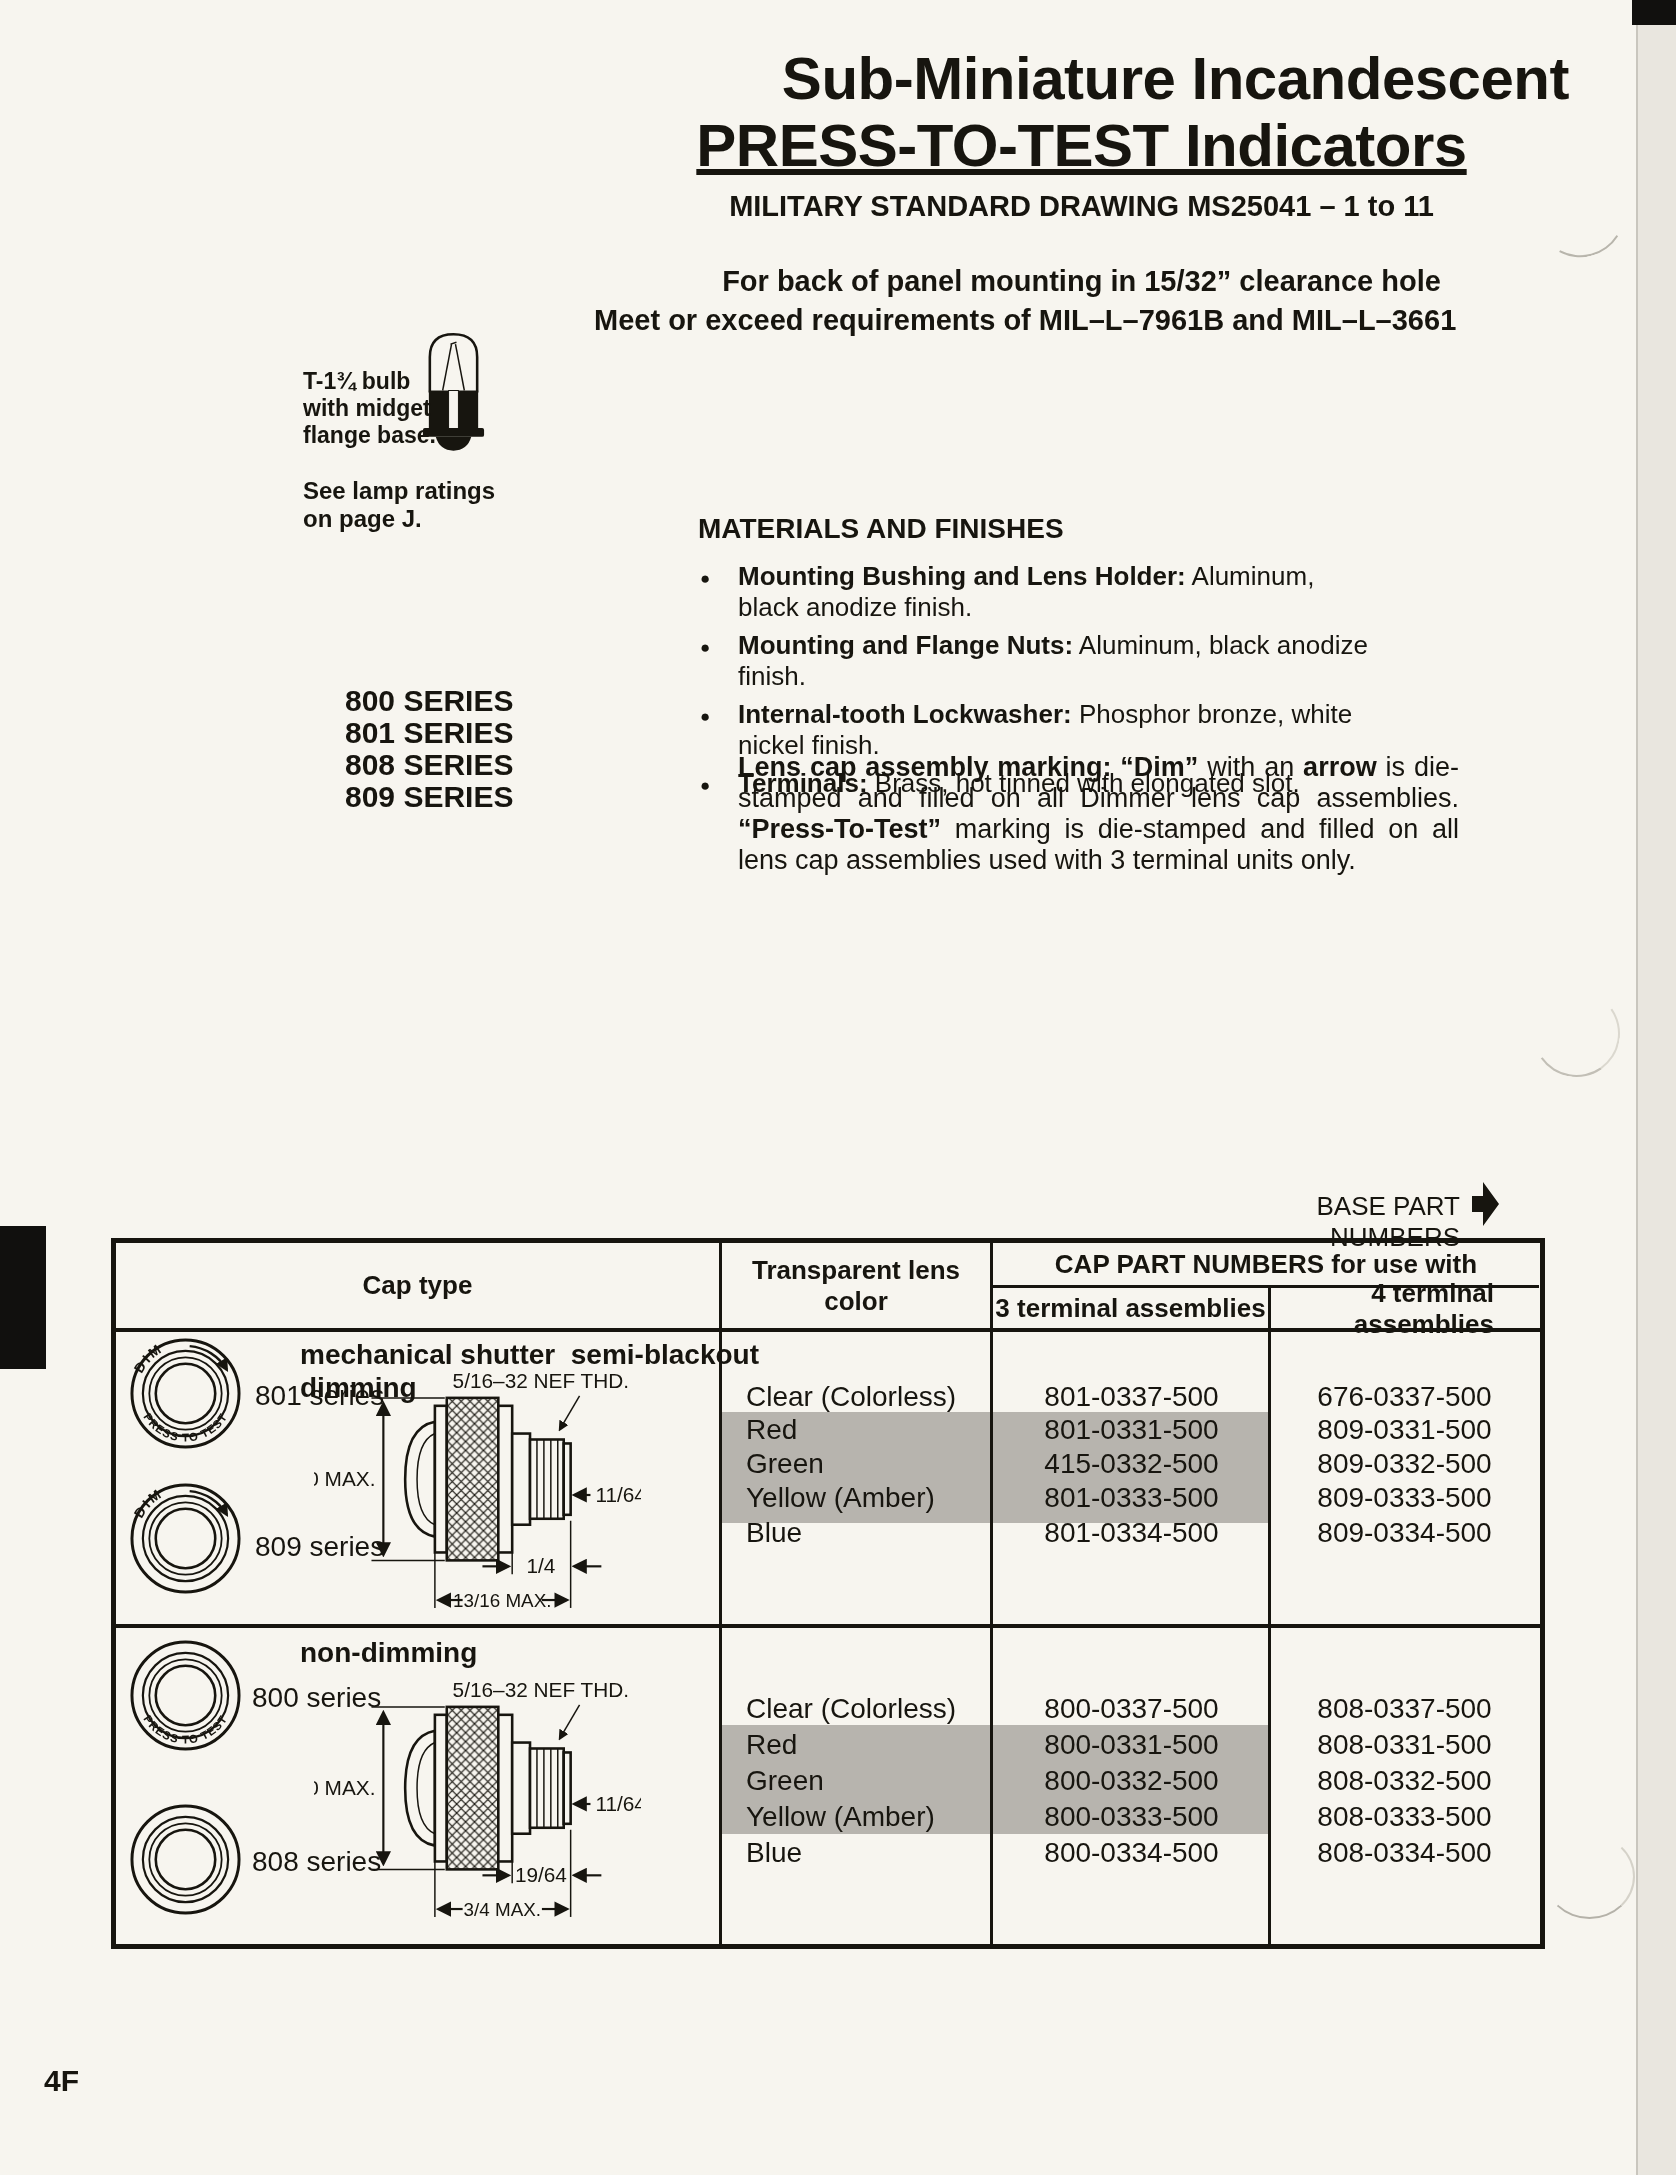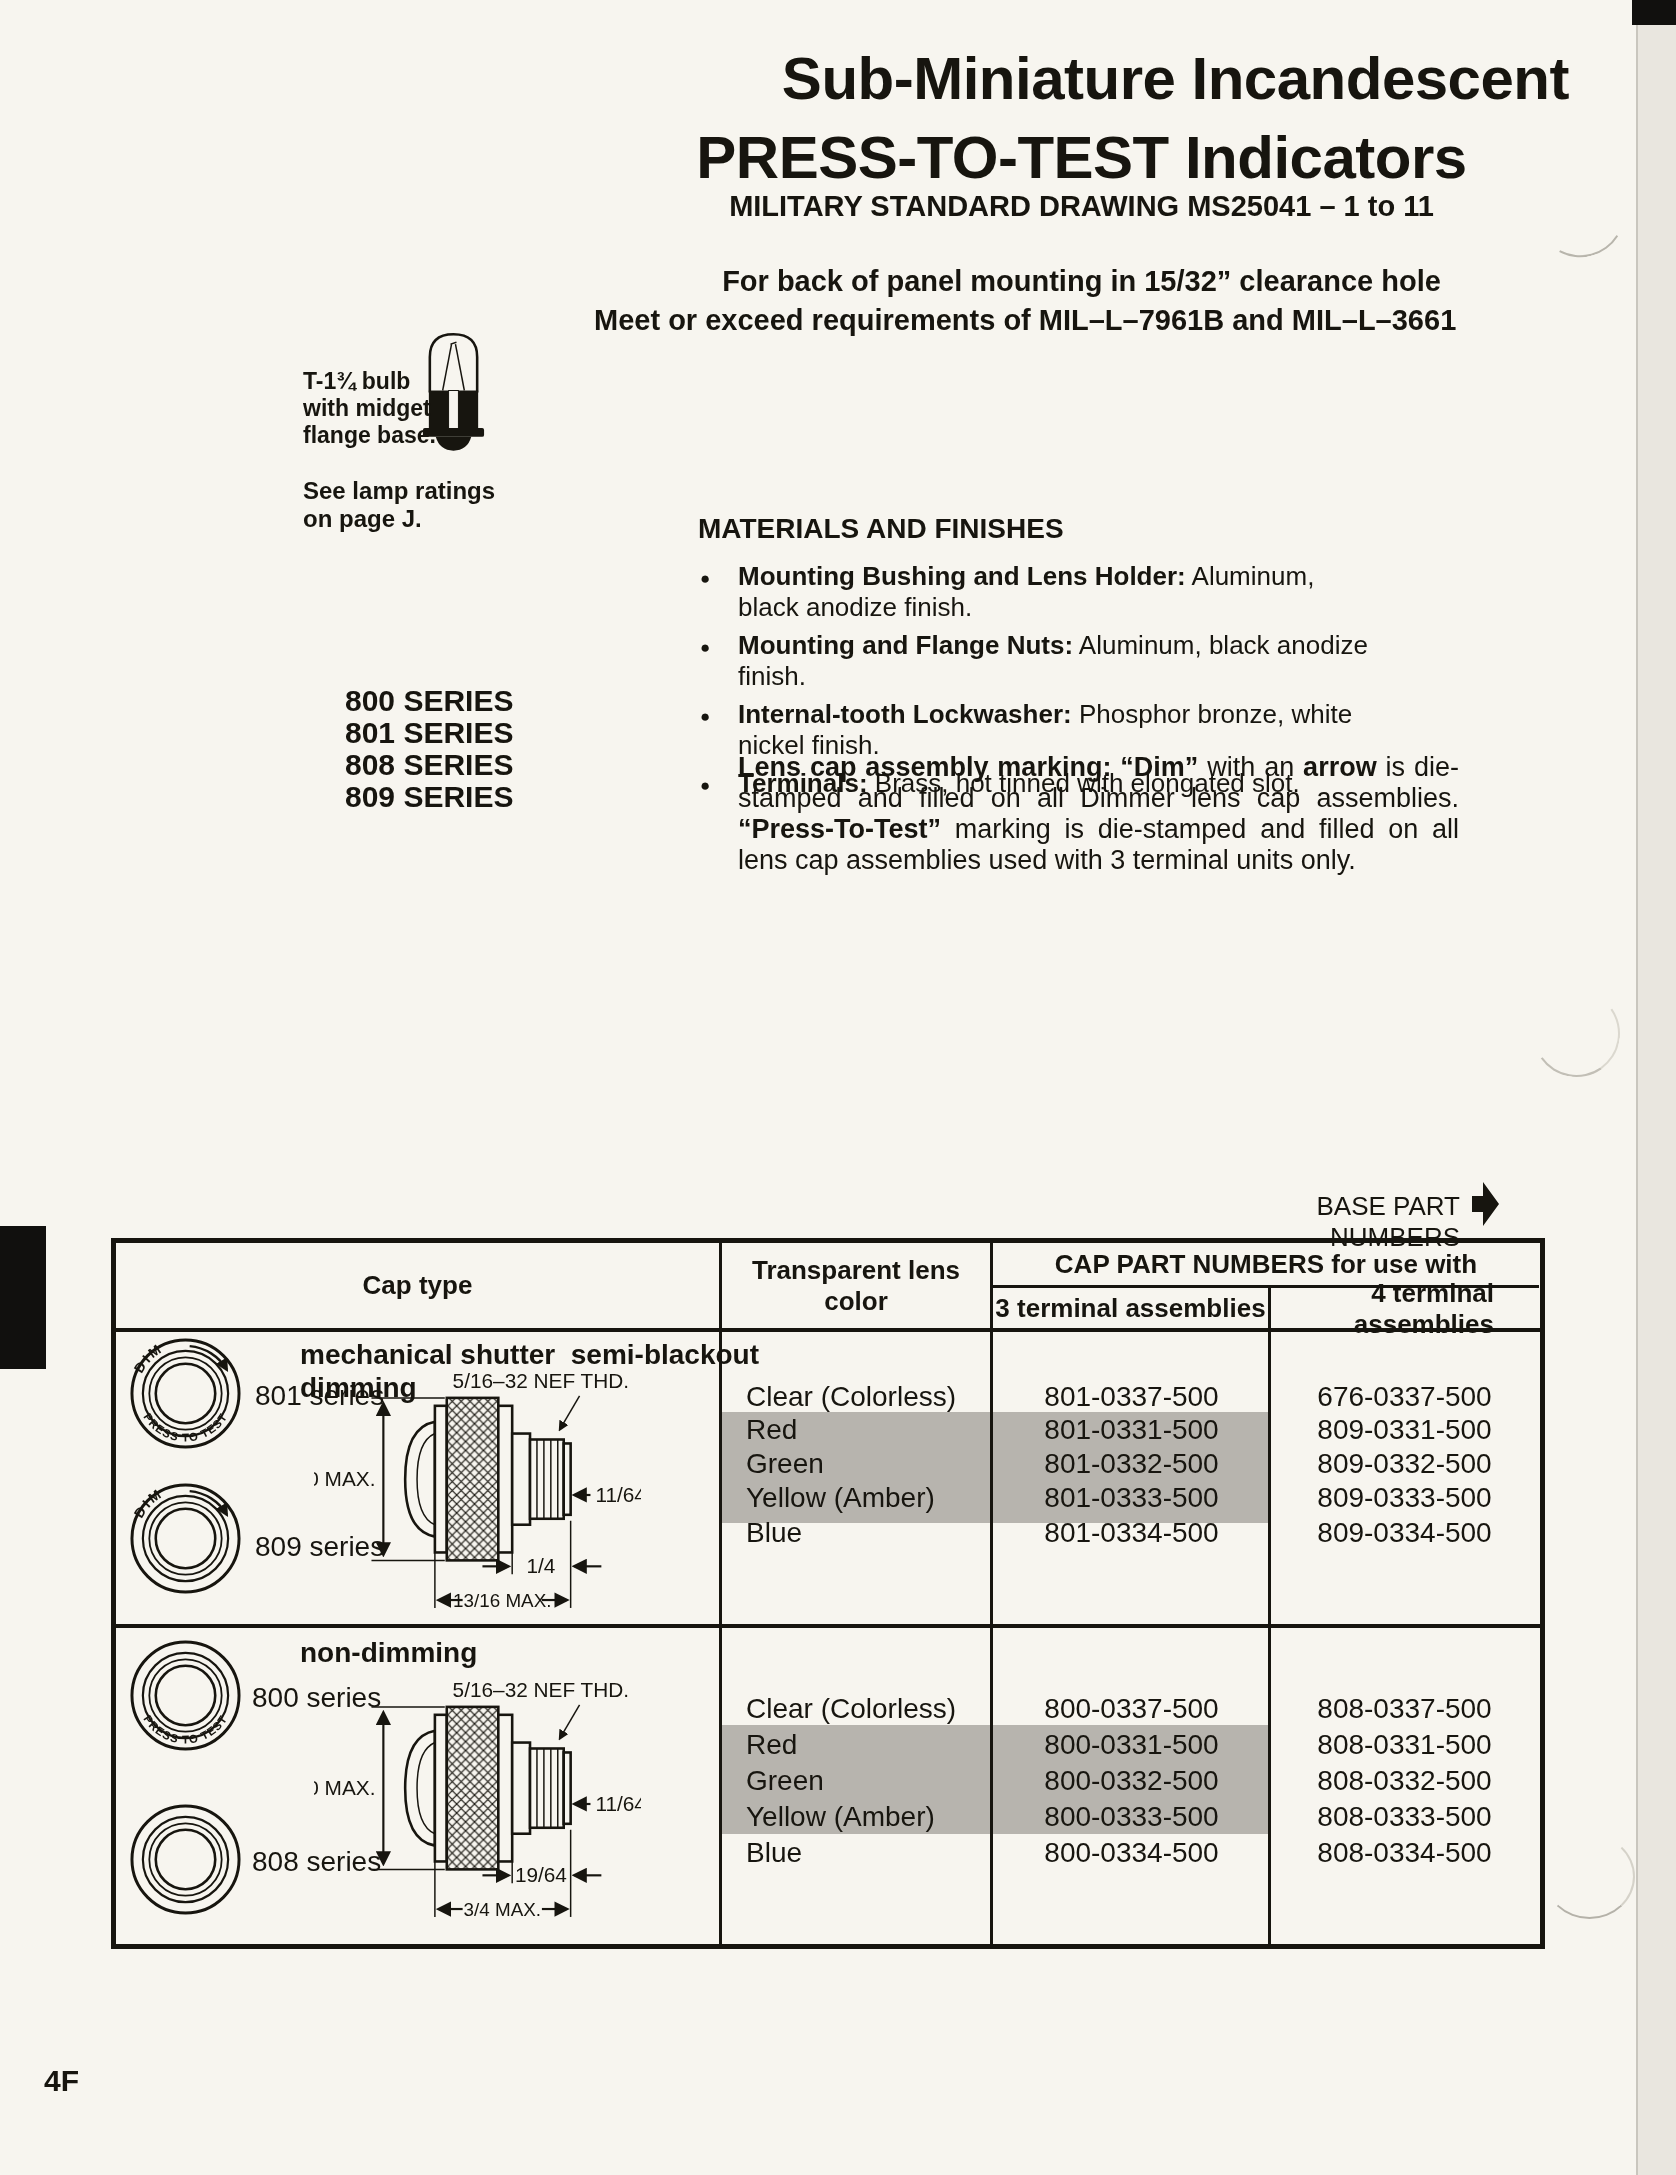--- a/index.html
+++ b/index.html
@@ -2,21 +2,21 @@
 <html><head>
 <meta charset="utf-8">
 <style>
   html,body{margin:0;padding:0;background:#d8d6d0;}
   .page{position:relative;width:1676px;height:2175px;background:#f7f5ef;overflow:hidden;
         font-family:"Liberation Sans",sans-serif;color:#17150f;}
   .abs{position:absolute;}
 
   
   .title1{left:594px;top:44px;width:975px;text-align:right;font-size:60px;font-weight:bold;letter-spacing:-0.5px;}
-  .title2{left:594px;top:123px;width:975px;text-align:center;font-size:60px;font-weight:bold;letter-spacing:-0.5px;}
+  .title2{left:594px;top:111px;width:975px;text-align:center;font-size:60px;font-weight:bold;letter-spacing:-0.5px;text-decoration:underline;}
   .subtitle{left:594px;top:190px;width:975px;text-align:center;font-size:29px;font-weight:bold;}
   .note1{left:594px;top:265px;width:975px;text-align:center;font-size:29px;font-weight:bold;}
   .note2{left:594px;top:304px;width:975px;text-align:left;font-size:29px;font-weight:bold;}
 
   
   .bulbsvg{left:418px;top:329px;}
   .bulbcap{left:303px;top:368px;font-size:23px;font-weight:bold;line-height:27px;}
   .lampnote{left:303px;top:477px;font-size:24px;font-weight:bold;line-height:28px;}
 
   
@@ -252,21 +252,21 @@
       <div class="c-pn3">801-0337-500</div>
       <div class="c-pn4">676-0337-500</div>
     </div>
     <div class="abs trow" style="top:170px">
       <div class="c-color">Red</div>
       <div class="c-pn3">801-0331-500</div>
       <div class="c-pn4">809-0331-500</div>
     </div>
     <div class="abs trow" style="top:204px">
       <div class="c-color">Green</div>
-      <div class="c-pn3">801-0332-500</div>
+      <div class="c-pn3">415-0332-500</div>
       <div class="c-pn4">809-0332-500</div>
     </div>
     <div class="abs trow" style="top:238px">
       <div class="c-color">Yellow (Amber)</div>
       <div class="c-pn3">801-0333-500</div>
       <div class="c-pn4">809-0333-500</div>
     </div>
     <div class="abs trow" style="top:273px">
       <div class="c-color">Blue</div>
       <div class="c-pn3">801-0334-500</div>

